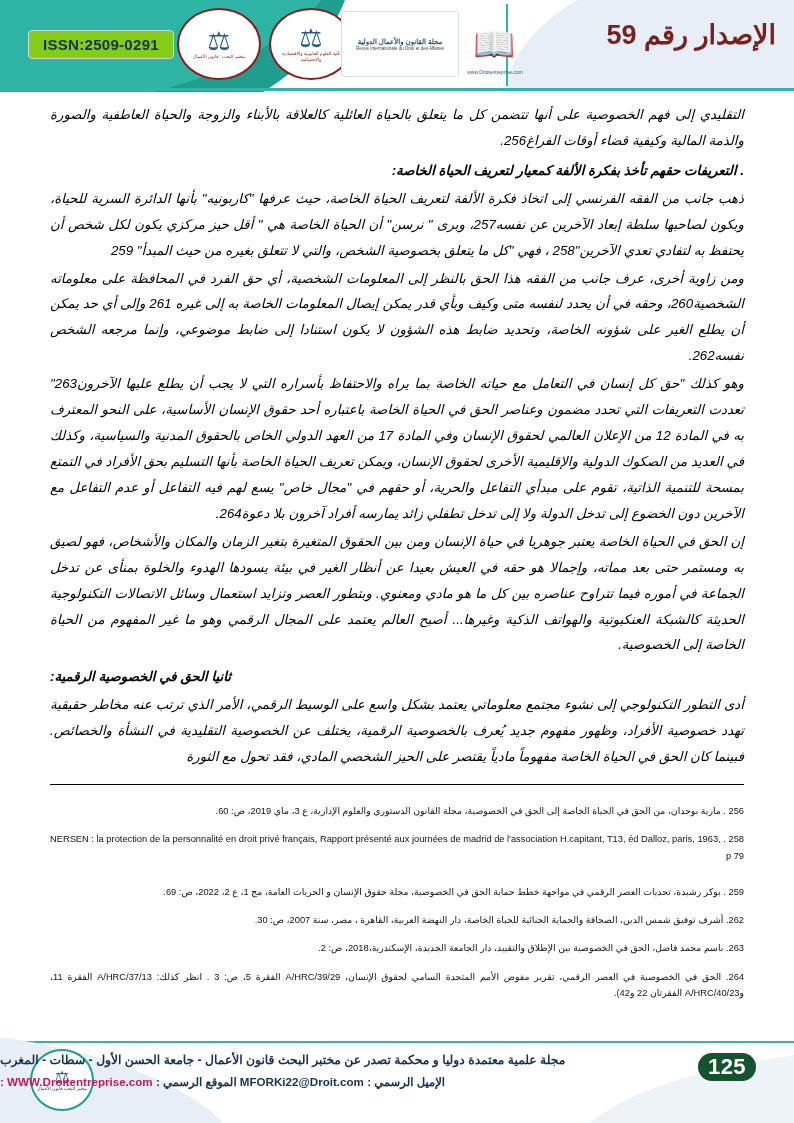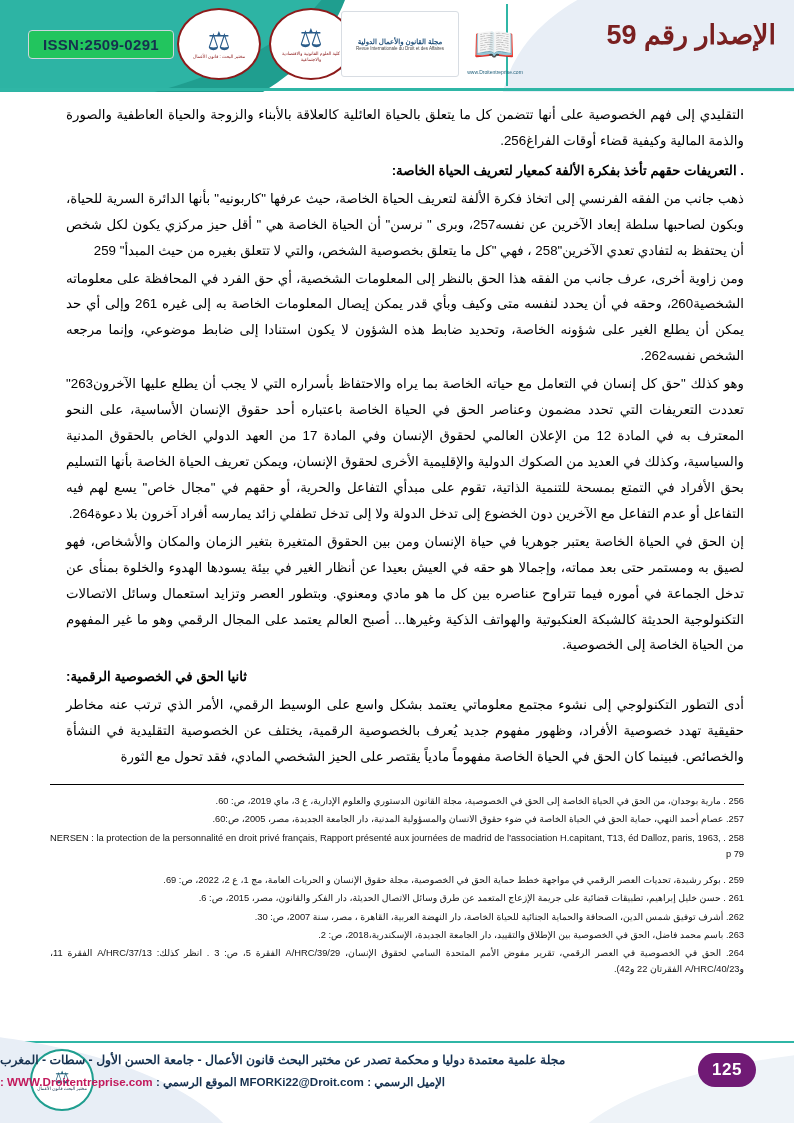--- a/index.html
+++ b/index.html
@@ -58,21 +58,21 @@
     width: 330px;
     height: 150px;
     background: #e8eef6;
     border-radius: 60% 0 0 0 / 100% 0 0 0;
     transform: rotate(3deg);
   }
   .issn-badge {
     position: absolute;
     left: 28px;
     top: 30px;
-    background: #22c55e;
+    background: #84cc16;
     border: 1px solid #cfd6de;
     border-radius: 4px;
     padding: 5px 14px;
     font-size: 15px;
     font-weight: bold;
     color: #16314f;
     letter-spacing: .3px;
     font-family: "Liberation Sans", sans-serif;
     z-index: 6;
   }
@@ -197,23 +197,24 @@
   .content {
     padding: 10px 50px 0 50px;
     direction: rtl;
     text-align: justify;
     font-family: "Liberation Sans", sans-serif;
     font-size: 13.3px;
     line-height: 1.95;
     color: #000;
   }
   .content p {
-    margin: 0 0 2px 16px;
+    margin: 0 0 2px 0;
     text-align: justify;
     text-justify: inter-word;
+    font-style: italic;
   }
   .content p.heading {
     font-weight: bold;
     text-align: right;
     margin-top: 4px;
     margin-bottom: 2px;
   }
   .content p.sub-heading {
     font-weight: bold;
     text-align: left;
@@ -225,21 +226,21 @@
   .footnotes {
     margin: 14px 50px 0 50px;
     direction: rtl;
     border-top: 1px solid #000;
     padding-top: 6px;
   }
   .footnotes .fn {
     font-size: 9.3px;
     line-height: 1.75;
     text-align: justify;
-    margin: 2px 0 1px 0;
+    margin: 12px 0 1px 0;
     color: #111;
   }
   .footnotes .fn.ltr-mix { direction: rtl; }
   .footnotes .fn-gap { height: 7px; }
 
   
   .page-footer {
     position: absolute;
     left: 0;
     bottom: 0;
@@ -316,25 +317,25 @@
     color: #1f4f7a;
     direction: rtl;
   }
   .ftr-line2 .web { color: #c2185b; }
   .ftr-line2 .mail { color: #16314f; margin-top: 11px; }
   .page-badge {
     position: absolute;
     right: 38px;
     top: 22px;
     width: 58px;
-    height: 34px;
-    background: #701a75;
+    height: 28px;
+    background: #14532d;
     border-radius: 18px;
     color: #fff;
-    font-size: 17px;
+    font-size: 22px;
     font-weight: bold;
     display: flex;
     align-items: center;
     justify-content: center;
     letter-spacing: .5px;
   }
 </style>
 </head>
 <body>
 
@@ -387,25 +388,23 @@
   <p>ذهب جانب من الفقه الفرنسي إلى اتخاذ فكرة الألفة لتعريف الحياة الخاصة، حيث عرفها "كاربونيه" بأنها الدائرة السرية للحياة، وبكون لصاحبها سلطة إبعاد الآخرين عن نفسه257، وبرى " نرسن" أن الحياة الخاصة هي " أقل حيز مركزي يكون لكل شخص أن يحتفظ به لتفادي تعدي الآخرين"258 ، فهي "كل ما يتعلق بخصوصية الشخص، والتي لا تتعلق بغيره من حيث المبدأ" 259</p>
   <p>ومن زاوية أخرى، عرف جانب من الفقه هذا الحق بالنظر إلى المعلومات الشخصية، أي حق الفرد في المحافظة على معلوماته الشخصية260، وحقه في أن يحدد لنفسه متى وكيف وبأي قدر يمكن إيصال المعلومات الخاصة به إلى غيره 261 وإلى أي حد يمكن أن يطلع الغير على شؤونه الخاصة، وتحديد ضابط هذه الشؤون لا يكون استنادا إلى ضابط موضوعي، وإنما مرجعه الشخص نفسه262.</p>
   <p>وهو كذلك "حق كل إنسان في التعامل مع حياته الخاصة بما يراه والاحتفاظ بأسراره التي لا يجب أن يطلع عليها الآخرون263" تعددت التعريفات التي تحدد مضمون وعناصر الحق في الحياة الخاصة باعتباره أحد حقوق الإنسان الأساسية، على النحو المعترف به في المادة 12 من الإعلان العالمي لحقوق الإنسان وفي المادة 17 من العهد الدولي الخاص بالحقوق المدنية والسياسية، وكذلك في العديد من الصكوك الدولية والإقليمية الأخرى لحقوق الإنسان، ويمكن تعريف الحياة الخاصة بأنها التسليم بحق الأفراد في التمتع بمسحة للتنمية الذاتية، تقوم على مبدأي التفاعل والحرية، أو حقهم في "مجال خاص" يسع لهم فيه التفاعل أو عدم التفاعل مع الآخرين دون الخضوع إلى تدخل الدولة ولا إلى تدخل تطفلي زائد يمارسه أفراد آخرون بلا دعوة264.</p>
   <p>إن الحق في الحياة الخاصة يعتبر جوهريا في حياة الإنسان ومن بين الحقوق المتغيرة بتغير الزمان والمكان والأشخاص، فهو لصيق به ومستمر حتى بعد مماته، وإجمالا هو حقه في العيش بعيدا عن أنظار الغير في بيئة يسودها الهدوء والخلوة بمنأى عن تدخل الجماعة في أموره فيما تتراوح عناصره بين كل ما هو مادي ومعنوي. وبتطور العصر وتزايد استعمال وسائل الاتصالات التكنولوجية الحديثة كالشبكة العنكبوتية والهواتف الذكية وغيرها... أصبح العالم يعتمد على المجال الرقمي وهو ما غير المفهوم من الحياة الخاصة إلى الخصوصية.</p>
   <p class="sub-heading">ثانيا الحق في الخصوصية الرقمية:</p>
   <p>أدى التطور التكنولوجي إلى نشوء مجتمع معلوماتي يعتمد بشكل واسع على الوسيط الرقمي، الأمر الذي ترتب عنه مخاطر حقيقية تهدد خصوصية الأفراد، وظهور مفهوم جديد يُعرف بالخصوصية الرقمية، يختلف عن الخصوصية التقليدية في النشأة والخصائص. فبينما كان الحق في الحياة الخاصة مفهوماً مادياً يقتصر على الحيز الشخصي المادي، فقد تحول مع الثورة</p>
 </div>
 
 <div class="footnotes">
   <p class="fn">256 . مارية بوجدان، من الحق في الحياة الخاصة إلى الحق في الخصوصية، مجلة القانون الدستوري والعلوم الإدارية، ع 3، ماي 2019، ص: 60.</p>
-  <p class="fn">257. عصام أحمد النهي، حماية الحق في الحياة الخاصة في ضوء حقوق الانسان والمسؤولية المدنية، دار الجامعة الجديدة، مصر، 2005، ص:60.</p>
   <p class="fn ltr-mix">258 . NERSEN : la protection de la personnalité en droit privé français, Rapport présenté aux journées de madrid de l'association H.capitant, T13, éd Dalloz, paris, 1963, p 79</p>
   <div class="fn-gap"></div>
   <p class="fn">259 . بوكر رشيدة، تحديات العصر الرقمي في مواجهة خطط حماية الحق في الخصوصية، مجلة حقوق الإنسان و الحريات العامة، مج 1، ع 2، 2022، ص: 69.</p>
-  <p class="fn">261 . حسن خليل إبراهيم، تطبيقات قضائية على جريمة الإزعاج المتعمد عن طرق وسائل الاتصال الحديثة، دار الفكر والقانون، مصر، 2015، ص: 6.</p>
   <p class="fn">262. أشرف توفيق شمس الدين، الصحافة والحماية الجنائية للحياة الخاصة، دار النهضة العربية، القاهرة ، مصر، سنة 2007، ص: 30.</p>
   <p class="fn">263. باسم محمد فاضل، الحق في الخصوصية بين الإطلاق والتقييد، دار الجامعة الجديدة، الإسكندرية،2018، ص: 2.</p>
   <p class="fn">264. الحق في الخصوصية في العصر الرقمي، تقرير مفوض الأمم المتحدة السامي لحقوق الإنسان، A/HRC/39/29 الفقرة 5، ص: 3 . انظر كذلك: A/HRC/37/13 الفقرة 11، وA/HRC/40/23 الفقرتان 22 و42).</p>
 </div>
 
 <div class="page-footer">
   <div class="ftr-rule"></div>
   <div class="ftr-wave"></div>
   <div class="ftr-wave2"></div>
 

